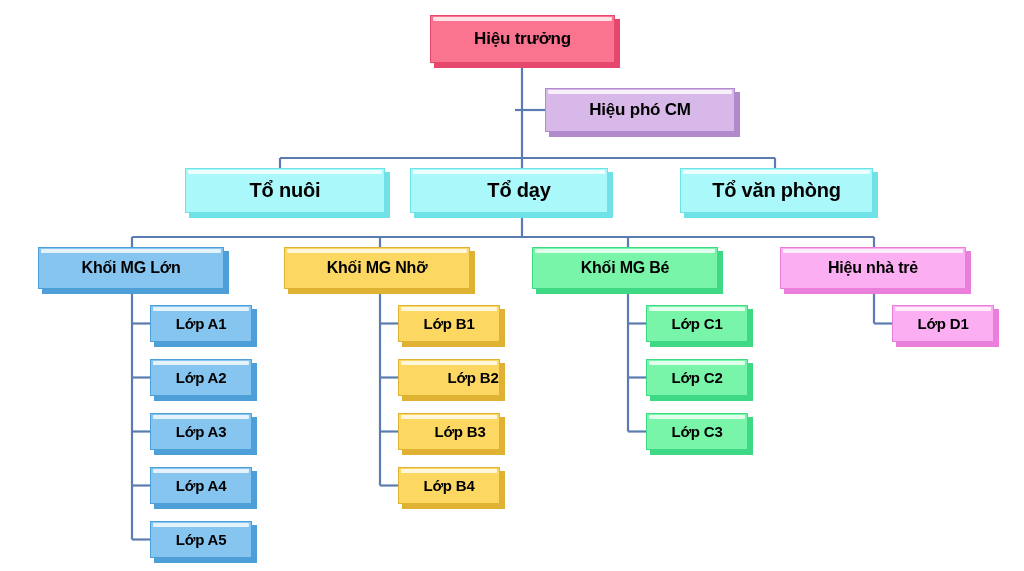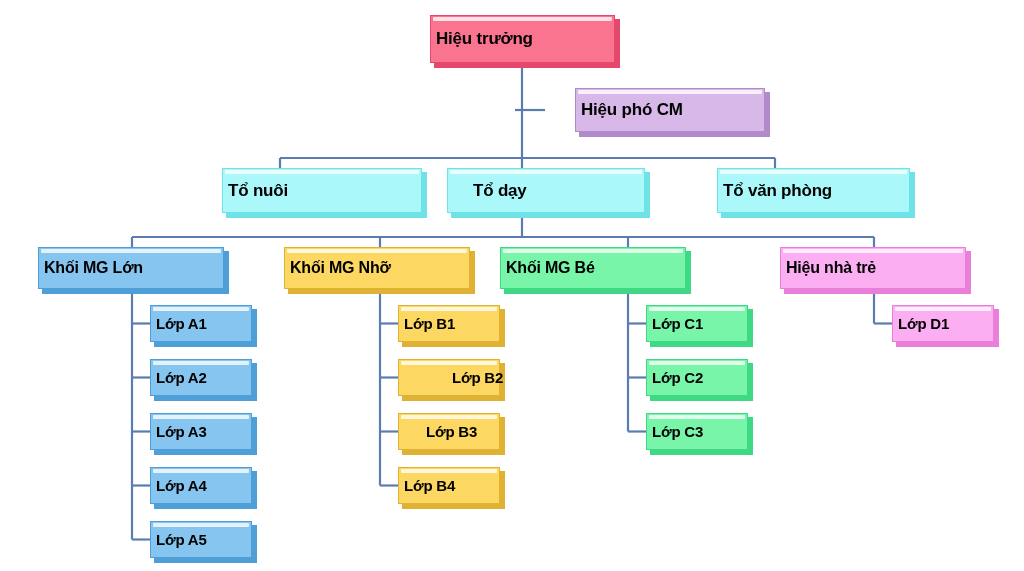--- a/index.html
+++ b/index.html
@@ -23,20 +23,21 @@
     top: 0;
     width: 1024px;
     height: 571px;
     pointer-events: none;
   }
   .node {
     position: absolute;
     box-sizing: border-box;
     display: flex;
     align-items: center;
+    justify-content: center;
     font-weight: bold;
     color: #000000;
     text-align: center;
     letter-spacing: -0.2px;
     white-space: nowrap;
     z-index: 2;
   }
   
   .node .face {
     position: absolute;
@@ -72,21 +73,21 @@
     border-radius: 1px;
   }
   .node .label {
     position: relative;
     z-index: 3;
     padding: 0 6px;
   }
 
   .lvl-root  { font-size: 17px; }
   .lvl-vice  { font-size: 17px; }
-  .lvl-team  { font-size: 17px; margin-left: 37px; }
+  .lvl-team  { font-size: 20px; }
   .lvl-group { font-size: 16px; }
   .lvl-class { font-size: 15px; }
 </style>
 </head>
 <body>
 
 <div id="chart-canvas">
 
   <svg id="connector-layer" viewBox="0 0 1024 571" width="1024" height="571">
     <g id="conn-group" fill="none" stroke="#5B7CB0" stroke-width="2.2">
@@ -124,21 +125,21 @@
 
   <div class="node lvl-root" style="left:430px; top:15px; width:185px; height:48px;">
     <div class="face" style="background: rgb(250, 116, 144); border: 1px solid rgb(229, 72, 108);"></div>
     <div class="shadow-r" style="background: rgb(229, 72, 108);"></div>
     <div class="shadow-b" style="background: rgb(229, 72, 108);"></div>
     <div class="hilite"></div>
     <span class="label">Hiệu trưởng</span>
   </div>
 
 
-  <div class="node lvl-vice" style="left:575px; top:88px; width:190px; height:44px;">
+  <div class="node lvl-vice" style="left:545px; top:88px; width:190px; height:44px;">
     <div class="face" style="background: rgb(216, 184, 232); border: 1px solid rgb(177, 138, 203);"></div>
     <div class="shadow-r" style="background: rgb(177, 138, 203);"></div>
     <div class="shadow-b" style="background: rgb(177, 138, 203);"></div>
     <div class="hilite"></div>
     <span class="label">Hiệu phó CM</span>
   </div>
 
   <div class="node lvl-team" style="left:185px; top:168px; width:200px; height:45px;">
     <div class="face" style="background: rgb(170, 248, 250); border: 1px solid rgb(111, 226, 232);"></div>
     <div class="shadow-r" style="background: rgb(111, 226, 232);"></div>
@@ -172,21 +173,21 @@
   </div>
 
   <div class="node lvl-group" style="left:284px; top:247px; width:186px; height:42px;">
     <div class="face" style="background: rgb(252, 216, 98); border: 1px solid rgb(224, 178, 51);"></div>
     <div class="shadow-r" style="background: rgb(224, 178, 51);"></div>
     <div class="shadow-b" style="background: rgb(224, 178, 51);"></div>
     <div class="hilite"></div>
     <span class="label">Khối MG Nhỡ</span>
   </div>
 
-  <div class="node lvl-group" style="left:500px; top:247px; width:186px; height:42px;">
+  <div class="node lvl-group" style="left:532px; top:247px; width:186px; height:42px;">
     <div class="face" style="background: rgb(120, 245, 168); border: 1px solid rgb(63, 216, 132);"></div>
     <div class="shadow-r" style="background: rgb(63, 216, 132);"></div>
     <div class="shadow-b" style="background: rgb(63, 216, 132);"></div>
     <div class="hilite"></div>
     <span class="label">Khối MG Bé</span>
   </div>
 
   <div class="node lvl-group" style="left:780px; top:247px; width:186px; height:42px;">
     <div class="face" style="background: rgb(252, 174, 242); border: 1px solid rgb(233, 127, 219);"></div>
     <div class="shadow-r" style="background: rgb(233, 127, 219);"></div>

